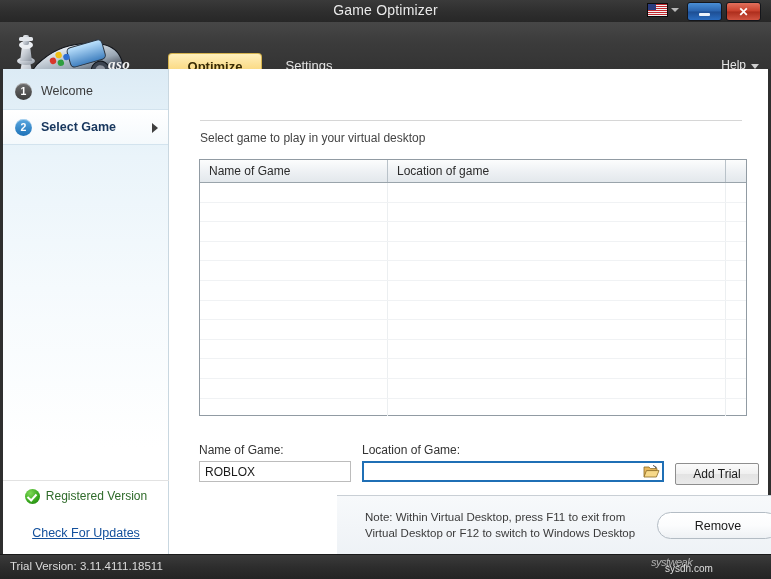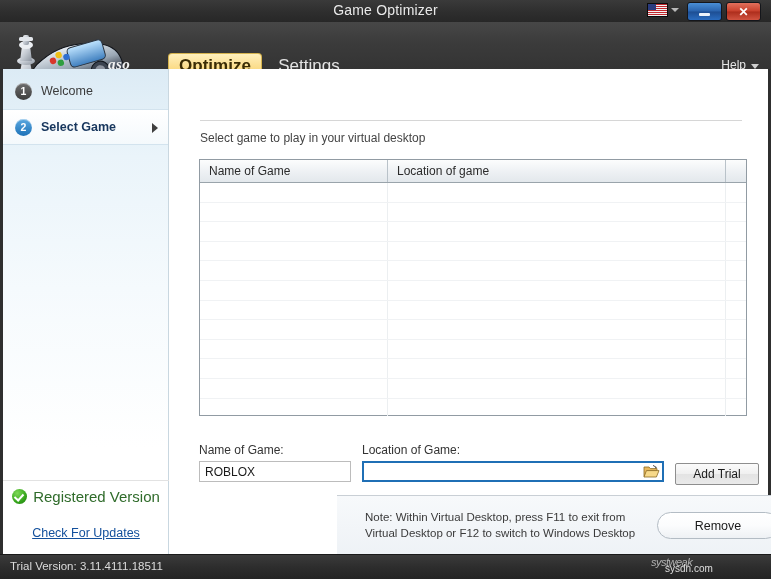--- a/index.html
+++ b/index.html
@@ -79,21 +79,21 @@
     position:absolute;left:108px;top:34px;
     font-family:"Liberation Serif",serif;font-style:italic;font-weight:bold;
     font-size:15px;color:#f2f2f2;letter-spacing:.5px;
   }
 
   
   .tabs{position:absolute;left:168px;top:31px;height:25px;display:flex;}
   .tab{
     height:25px;min-width:94px;padding:0 8px;
     display:flex;align-items:center;justify-content:center;
-    font-size:17px;color:#e3e3e3;cursor:pointer;
+    font-size:13px;color:#e3e3e3;cursor:pointer;
     border-top-left-radius:4px;border-top-right-radius:4px;
     box-sizing:border-box;
   }
   .tab.active{
     background:linear-gradient(180deg,#fff0bd 0%,#fbdd8c 55%,#f7d070 100%);
     color:#3a2c05;font-weight:bold;
     border:1px solid #d6b44f;border-bottom:none;
   }
   .help{
     position:absolute;right:12px;top:36px;
@@ -150,21 +150,21 @@
   }
   .check-circle{
     width:15px;height:15px;border-radius:50%;
     background:radial-gradient(circle at 35% 28%,#7ed957 0%,#35a41b 60%,#1d7a0f 100%);
     position:relative;flex:0 0 auto;
   }
   .check-circle:after{
     content:"";position:absolute;left:4px;top:3px;width:4px;height:7px;
     border:solid #fff;border-width:0 2px 2px 0;transform:rotate(42deg);
   }
-  .reg-text{font-size:15px;color:#2f6b2a;}
+  .reg-text{font-size:12px;color:#2f6b2a;}
   .updates{
     height:44px;display:flex;align-items:center;justify-content:center;
   }
   .updates a{
     font-size:12.5px;color:#13509c;text-decoration:underline;cursor:pointer;
   }
 
   
   .main{
     position:absolute;left:167px;top:0;width:598px;height:486px;

